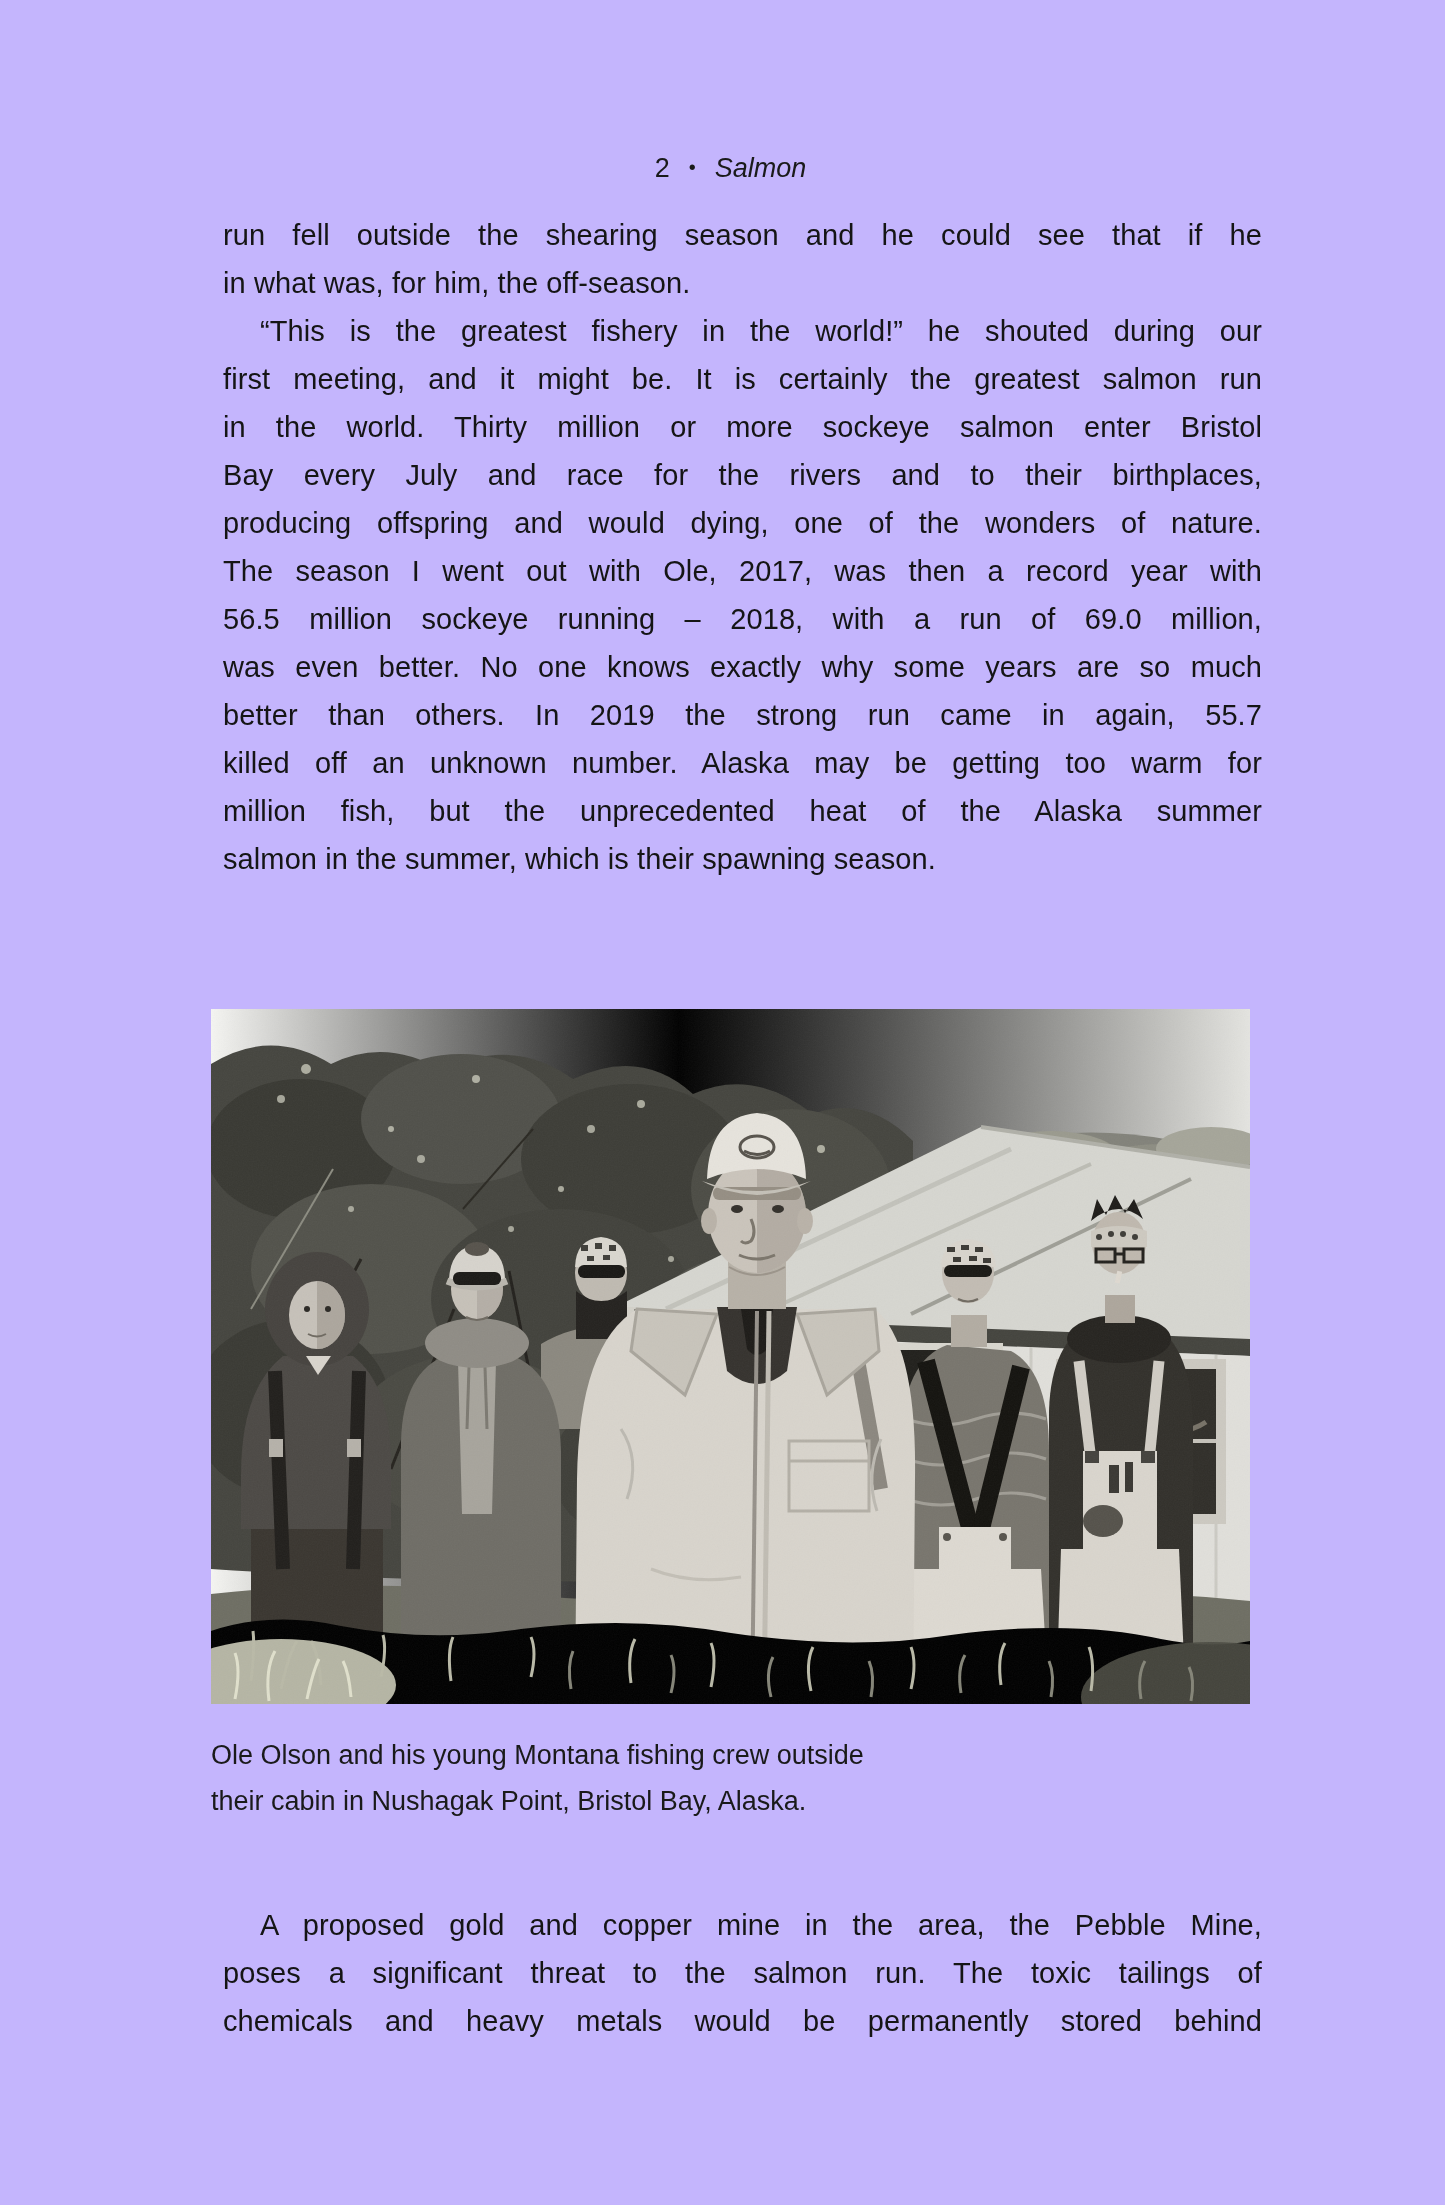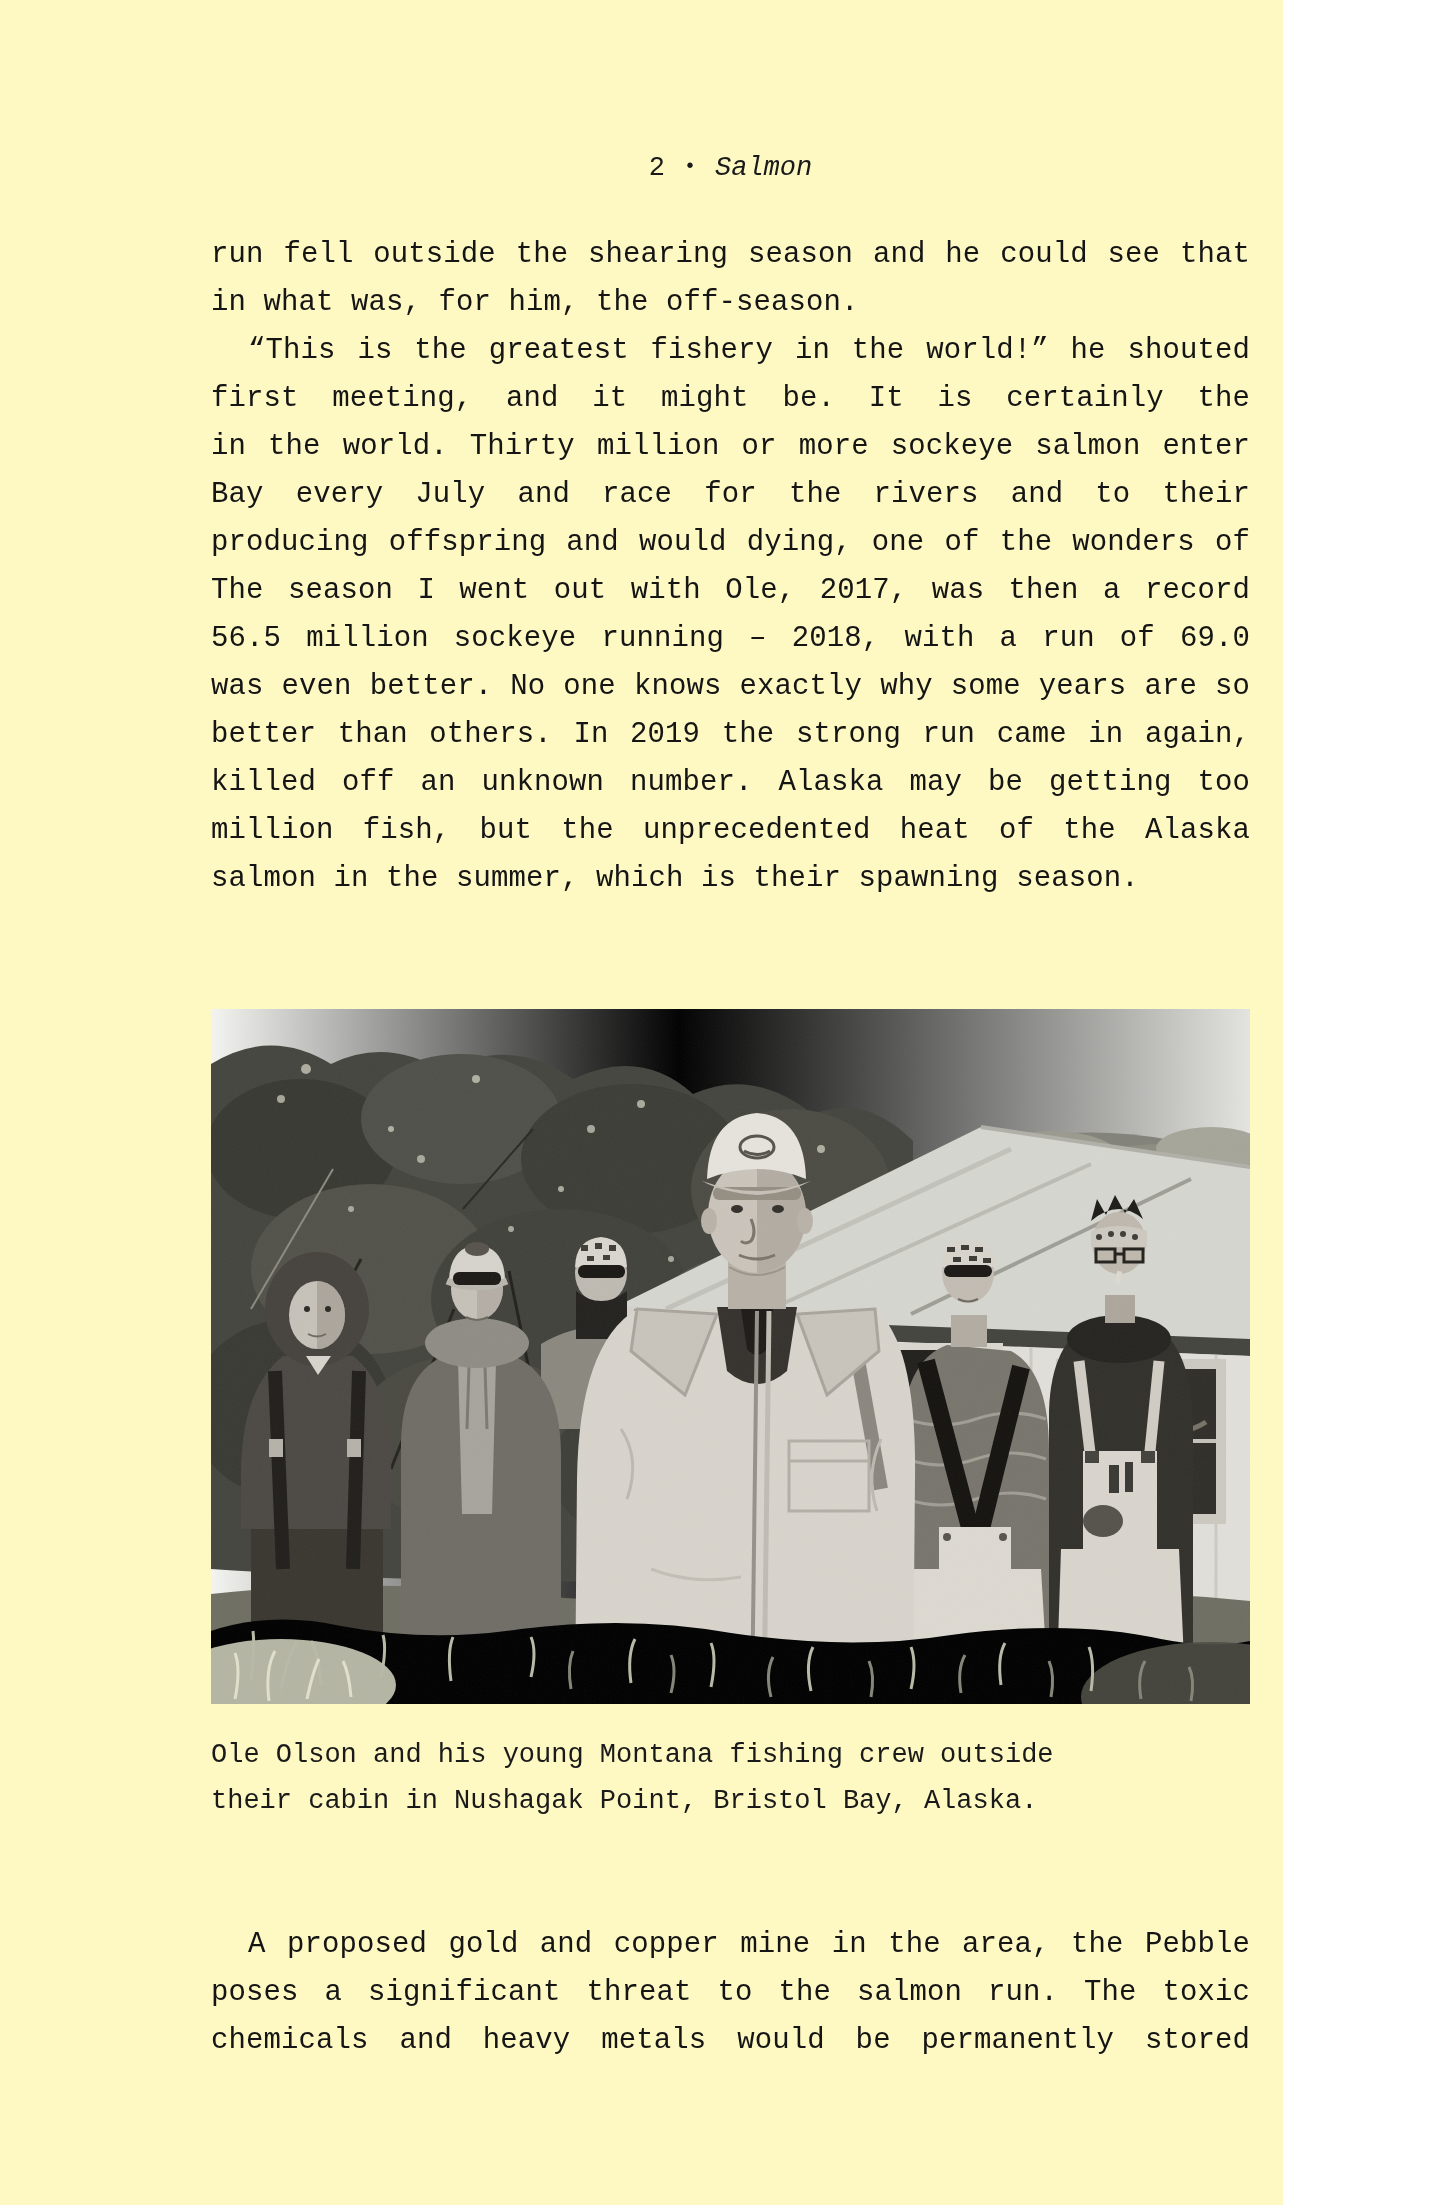--- a/index.html
+++ b/index.html
@@ -1,28 +1,28 @@
 <!DOCTYPE html>
 <html><head>
 <meta charset="utf-8">
 <style>
   html,body{margin:0;padding:0;background:#ffffff;}
   .page{
-    position:relative;width:1283px;height:2205px;background:#fef9c3;
-    font-family:Liberation Mono, monospace;color:#151515;overflow:hidden;
+    position:relative;width:1445px;height:2205px;background:#c4b5fd;
+    font-family:Liberation Sans, sans-serif;color:#151515;overflow:hidden;
   }
   .running-header{
     position:absolute;top:150px;left:211px;width:1039px;
     text-align:center;font-size:27px;line-height:34px;color:#1a1a1a;
   }
   .running-header .bullet{display:inline-block;margin:0 19px;font-size:20px;vertical-align:3px;}
   .running-header .booktitle{font-style:italic;}
   .para{
-    position:absolute;left:211px;width:1039px;
-    font-size:29px;line-height:48px;letter-spacing:0.1px;margin-top:20px;
+    position:absolute;left:223px;width:1039px;
+    font-size:29px;line-height:48px;letter-spacing:0.1px;
   }
   #para1{top:211px;}
   #para2{top:1901px;}
   .line{height:48px;overflow:hidden;}
   .line.justify{text-align:justify;text-align-last:justify;-moz-text-align-last:justify;}
   .line.indent{text-indent:37px;}
   .photo-figure{position:absolute;left:211px;top:1009px;width:1039px;height:695px;margin:0;padding:0;}
   .photo-figure svg{display:block;}
   .caption{
     position:absolute;left:211px;top:1732px;width:1039px;

